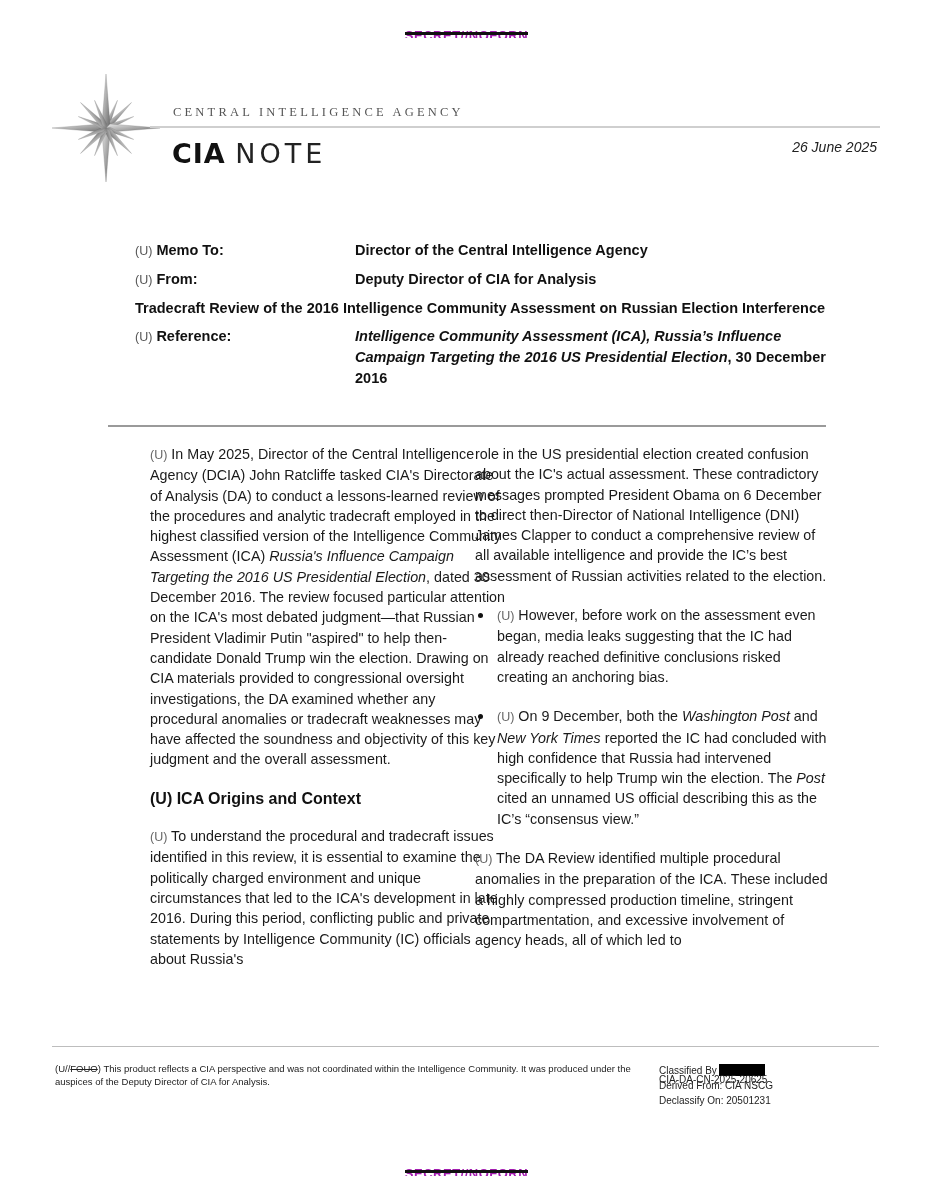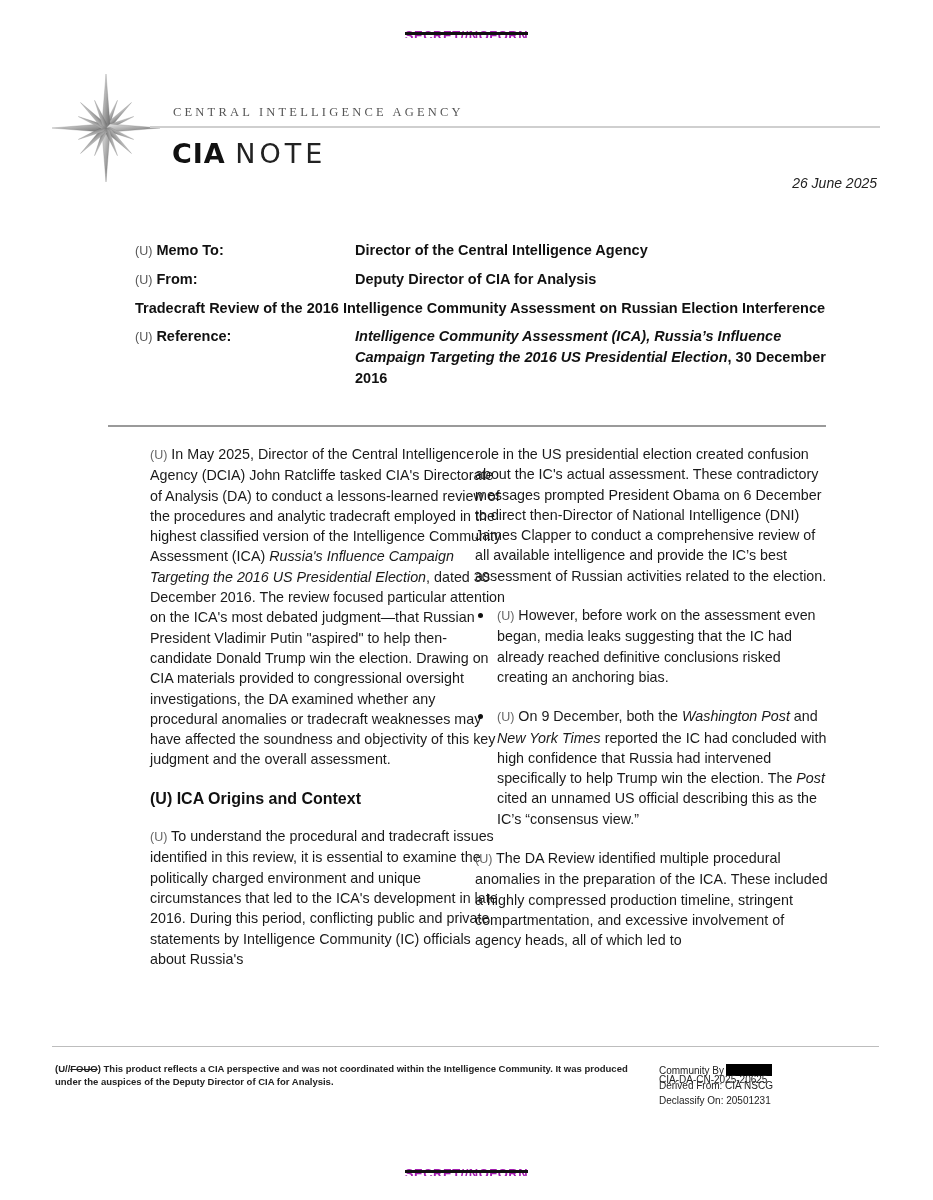--- a/index.html
+++ b/index.html
@@ -28,21 +28,21 @@
   }
   .header-rule { position: absolute; left: 150px; top: 126px; width: 730px; height: 2px; background: #cfcfcf; }
   .cia-note {
     position: absolute; left: 172px; top: 138px;
     font-family: "DejaVu Sans", sans-serif; font-size: 27px; color: #111; letter-spacing: 1px;
   }
   .cia-note b { font-weight: bold; letter-spacing: 1px; }
   .cia-note .note { font-weight: normal; letter-spacing: 4px; color: #222; }
   .date {
     position: absolute; right: 56px; top: 139px;
-    font-family: "Liberation Sans", sans-serif; font-style: italic; font-size: 14px; color: #222; margin-top: 36px;
+    font-family: "Liberation Sans", sans-serif; font-style: italic; font-size: 14px; color: #222;
   }
 
   .memo { position: absolute; left: 109px; top: 240px; width: 720px; margin-left: 26px; }
   .memo-row { display: flex; font-size: 14.5px; line-height: 21px; margin-bottom: 7px; }
   .memo-label { width: 220px; flex: none; font-weight: bold; color: #111; }
   .memo-label .u { font-weight: normal; color: #555; }
   .memo-value { font-weight: bold; color: #111; }
   .memo-value i { font-weight: bold; }
   .memo-rule { position: absolute; left: 108px; top: 425px; width: 718px; height: 2px; background: #9a9a9a; }
 
@@ -51,21 +51,21 @@
   .col.right { left: 475px; }
   .col p { margin: 0 0 19px 0; }
   .u { color: #666; font-size: 12.5px; }
   h3 { margin: 4px 0 17px 0; font-size: 16px; font-weight: bold; color: #111; }
   h3 .u { font-weight: normal; font-size: 14.5px; color: #555; }
   ul { margin: 0 0 19px 0; padding: 0; list-style: none; }
   li { position: relative; padding-left: 22px; margin-bottom: 19px; }
   li::before { content: ""; position: absolute; left: 3px; top: 8px; width: 5px; height: 5px; border-radius: 50%; background: #111; }
 
   .foot-rule { position: absolute; left: 52px; top: 1046px; width: 827px; height: 1px; background: #bdbdbd; }
-  .foot-note { position: absolute; left: 55px; top: 1063px; width: 580px; font-size: 9.5px; line-height: 12.5px; color: #222; font-weight: bold; }
+  .foot-note { position: absolute; left: 55px; top: 1063px; width: 580px; font-size: 9.5px; line-height: 12.5px; color: #222; }
   .foot-note s { text-decoration: line-through; }
   .classblock { position: absolute; left: 659px; top: 1063px; font-size: 10px; line-height: 15px; color: #222; }
   .redact { display: inline-block; width: 46px; height: 12px; background: #000; vertical-align: -2px; margin-left: 2px; }
   .docid { position: absolute; left: 659px; top: 1074px; font-size: 10px; color: #222; }
 </style>
 </head>
 <body>
 
 <div class="classif top"><span>SECRET//NOFORN</span></div>
 
@@ -137,19 +137,19 @@
   <ul>
     <li><span class="u">(U)</span><span> However, before work on the assessment even began, media leaks suggesting that the IC had already reached definitive conclusions risked creating an anchoring bias.</span></li>
     <li><span class="u">(U)</span><span> On 9 December, both the </span><i>Washington Post</i><span> and </span><i>New York Times</i><span> reported the IC had concluded with high confidence that Russia had intervened specifically to help Trump win the election. The </span><i>Post</i><span> cited an unnamed US official describing this as the IC’s “consensus view.”</span></li>
   </ul>
   <p><span class="u">(U)</span><span> The DA Review identified multiple procedural anomalies in the preparation of the ICA. These included a highly compressed production timeline, stringent compartmentation, and excessive involvement of agency heads, all of which led to</span></p>
 </div>
 
 <div class="foot-rule"></div>
 <div class="foot-note"><span>(U//</span><s>FOUO</s><span>) This product reflects a CIA perspective and was not coordinated within the Intelligence Community. It was produced under the auspices of the Deputy Director of CIA for Analysis.</span></div>
 <div class="classblock">
-  <div><span>Community By</span><span class="redact"></span></div>
+  <div><span>Classified By</span><span class="redact"></span></div>
   <div>Derived From: CIA NSCG</div>
   <div>Declassify On: 20501231</div>
 </div>
 <div class="docid">CIA-DA-CN-2025-20625</div>
 
 <div class="classif bottom"><span>SECRET//NOFORN</span></div>
 
 </body></html>

